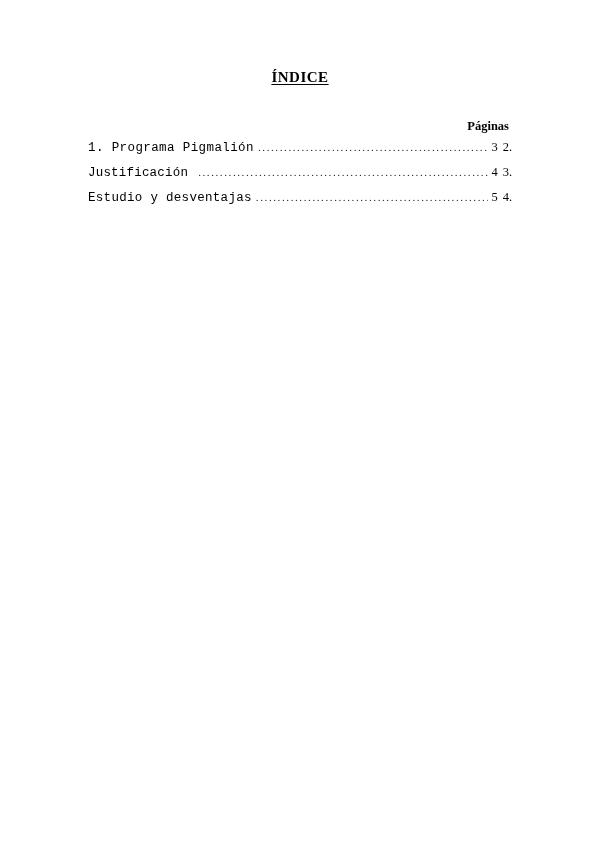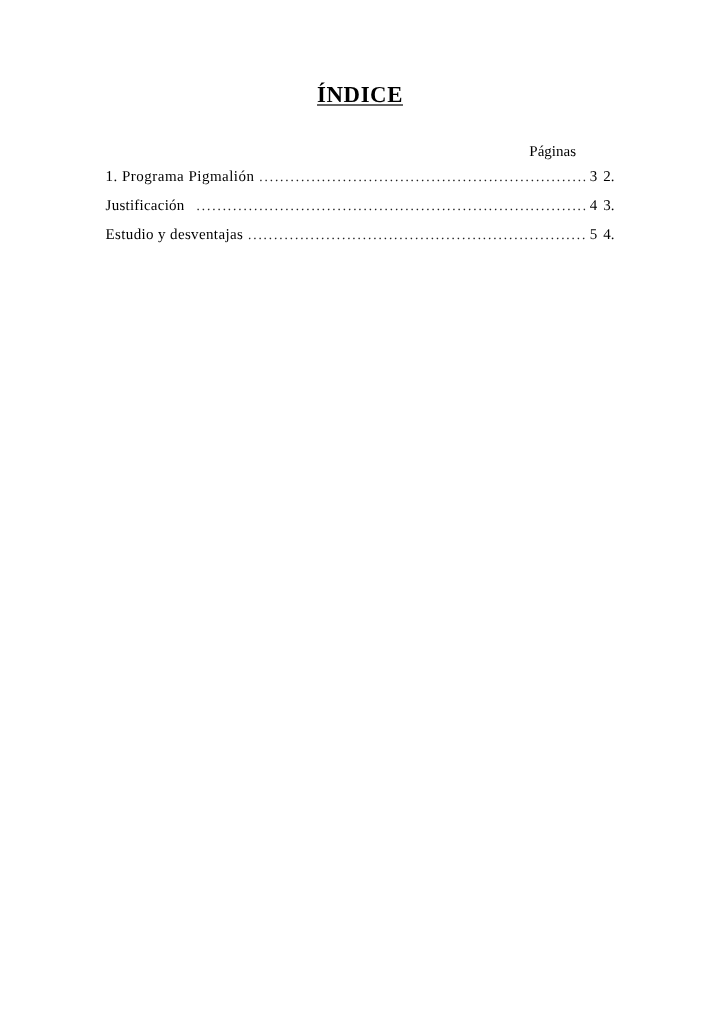--- a/index.html
+++ b/index.html
@@ -20,54 +20,56 @@
     width: 600px;
     height: 848px;
     box-sizing: border-box;
   }
   .doc-title {
     position: absolute;
     top: 69px;
     left: 0;
     width: 600px;
     text-align: center;
-    font-size: 19px;
+    font-size: 15px;
     font-weight: bold;
     letter-spacing: 0.5px;
   }
   .doc-title span {
     text-decoration: underline;
     text-underline-offset: 2px;
   }
   .pages-label {
     position: absolute;
     top: 119px;
     left: 0;
     width: 600px;
     text-align: right;
-    padding-right: 120px;
+    padding-right: 91px;
     box-sizing: border-box;
     font-size: 12.5px;
+    font-weight: bold;
   }
   .toc {
     position: absolute;
     top: 141px;
     left: 88px;
     width: 424px;
   }
   .toc-entry {
     display: flex;
     align-items: baseline;
     font-size: 12.5px;
     line-height: 1.05;
     margin-bottom: 11px;
     white-space: nowrap;
   }
   .toc-entry .entry-text {
     flex: 0 0 auto;
+    font-family: Liberation Mono, monospace;
   }
   .toc-entry .leader {
     flex: 1 1 auto;
     overflow: hidden;
     white-space: nowrap;
     font-size: 11px;
     letter-spacing: 1.6px;
     color: #222;
     margin: 0 3px 0 4px;
     line-height: 1;

